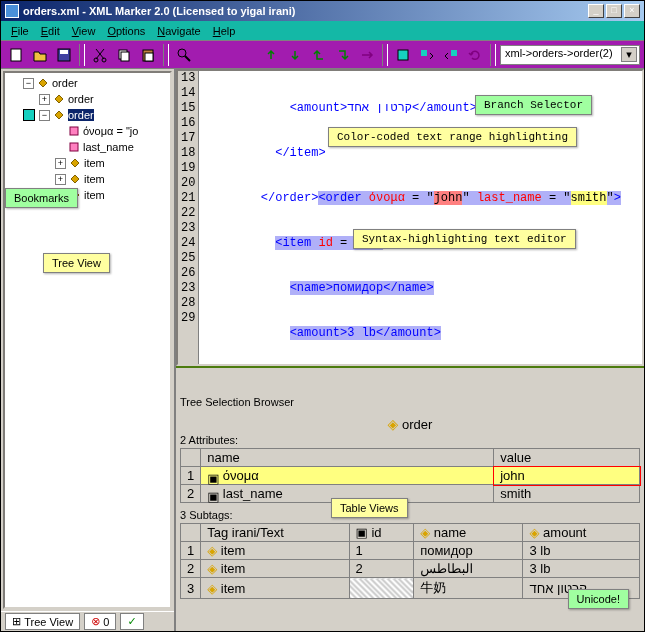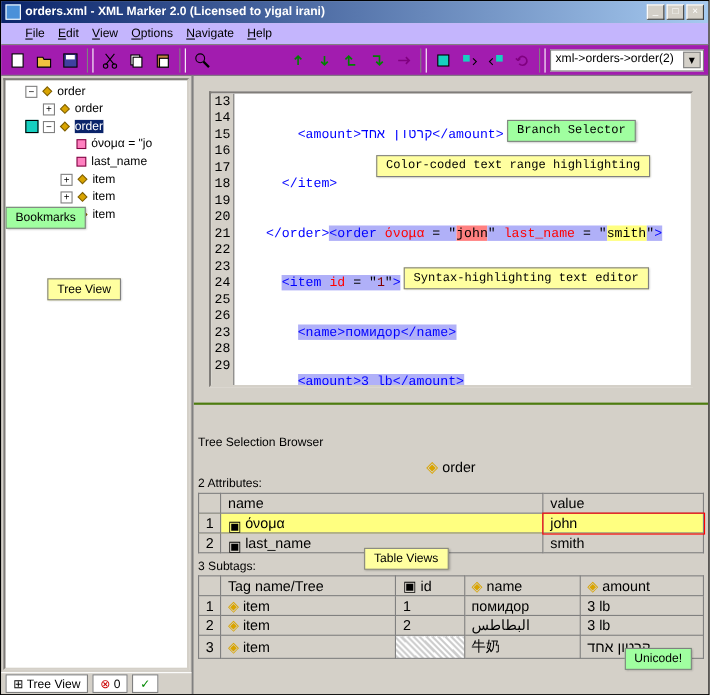--- a/index.html
+++ b/index.html
@@ -2,40 +2,40 @@
 <html><head>
 <meta charset="utf-8">
 <style>
 * { box-sizing: border-box; margin: 0; padding: 0; }
 body { font-family: Tahoma, sans-serif; font-size: 11px; background: #d4d0c8; width: 645px; height: 632px; overflow: hidden; display: flex; flex-direction: column; border: 1px solid #000; }
 .titlebar { background: linear-gradient(to right, #0a246a, #a6caf0); color: #fff; display: flex; align-items: center; padding: 2px 4px; height: 20px; }
 .titlebar .icon { width: 14px; height: 14px; background: #4a90d9; margin-right: 4px; border: 1px solid #fff; }
 .titlebar .title { font-weight: bold; flex: 1; }
 .titlebar .winbtns { display: flex; gap: 2px; }
 .titlebar .winbtn { width: 16px; height: 14px; background: #d4d0c8; border: 1px solid #fff; border-right-color: #404040; border-bottom-color: #404040; text-align: center; line-height: 10px; font-size: 9px; font-family: Arial; }
-.menubar { background: #c4b5fd; display: flex; padding: 2px 16px; height: 20px; border-bottom: 1px solid #808080; }
+.menubar { background: #14b8a6; display: flex; padding: 2px 4px; height: 20px; border-bottom: 1px solid #808080; }
 .menubar .mi { padding: 2px 6px; cursor: default; }
 .menubar .mi u { text-decoration: underline; }
 .toolbar { background: #a21caf; display: flex; padding: 2px 4px; gap: 2px; height: 28px; border-bottom: 1px solid #808080; align-items: center; }
 .tbtn { width: 22px; height: 22px; display: flex; align-items: center; justify-content: center; cursor: default; }
 .tsep { width: 6px; height: 22px; border-left: 1px solid #808080; border-right: 1px solid #fff; margin: 0 2px; }
 .branch-sel { border: 1px solid #808080; background: #fff; height: 20px; padding: 1px 16px 1px 4px; position: relative; width: 140px; font-size: 11px; }
 .branch-sel::after { content: "▾"; position: absolute; right: 2px; top: 1px; background: #d4d0c8; width: 14px; text-align: center; border: 1px solid #808080; }
 .main { flex: 1; display: flex; overflow: hidden; }
 .left-pane { width: 175px; display: flex; flex-direction: column; border-right: 2px solid #808080; }
 .tree { flex: 1; background: #fff; border: 2px inset #d4d0c8; margin: 2px; overflow: hidden; padding: 2px; position: relative; }
 .tree-row { display: flex; align-items: center; height: 16px; white-space: nowrap; }
 .tree-row .exp { width: 11px; height: 11px; border: 1px solid #808080; font-size: 9px; line-height: 9px; text-align: center; margin-right: 2px; background: #fff; }
 .tree-row .ticon { width: 14px; height: 14px; margin-right: 2px; display: inline-flex; align-items: center; justify-content: center; }
 .tree-row.sel .lbl { background: #0a246a; color: #fff; }
 .bookmark-sq { width: 12px; height: 12px; background: #16d0c0; border: 1px solid #000; margin-right: 4px; }
 .status { height: 20px; background: #d4d0c8; border-top: 1px solid #fff; display: flex; align-items: center; padding: 0 4px; gap: 4px; }
 .status .tab { border: 1px solid #808080; padding: 1px 6px; background: #fff; display: flex; align-items: center; gap: 3px; }
 .right-pane { flex: 1; display: flex; flex-direction: column; overflow: hidden; }
-.editor { flex: 1; display: flex; background: #fff; border: 2px inset #d4d0c8; margin: 14px; overflow: hidden; position: relative; font-family: "Courier New", monospace; font-size: 12px; }
+.editor { flex: 1; display: flex; background: #fff; border: 2px inset #d4d0c8; margin: 0; overflow: hidden; position: relative; font-family: "Courier New", monospace; font-size: 12px; gap: 33px; }
 .gutter { background: #d4d0c8; text-align: right; padding: 0 3px; color: #000; line-height: 15px; border-right: 1px solid #808080; }
 .code { flex: 1; line-height: 15px; white-space: pre; overflow: hidden; position: relative; }
 .code .ln { height: 15px; padding-left: 14px; }
 .hl-tag { background: #b0b0f8; }
 .hl-red { background: #ff8080; color: #000; }
 .hl-yel { background: #ffff80; }
 .kw { color: #0000ff; }
 .attr { color: #ff0000; }
 .val { color: #800000; }
 .bottom-panel { height: 265px; border-top: 2px solid #4d7c0f; background: #d4d0c8; display: flex; flex-direction: column; padding: 4px; position: relative; overflow: hidden; justify-content: center; }
@@ -330,21 +330,21 @@
               <td><span class="sicon">▣</span> <span>last_name</span></td>
               <td>smith</td>
             </tr>
       </tbody>
         </table>
       <div>3 Subtags:</div>
       <table class="tbl">
         <tbody>
             <tr>
               <th class="rh"></th>
-              <th>Tag name/Tree</th>
+              <th>Tag irani/Text</th>
               <th><span>▣</span> <span>id</span></th>
               <th><span style="color:#d9a400">◈</span> <span>name</span></th>
               <th><span style="color:#d9a400">◈</span> <span>amount</span></th>
             </tr>
         <tr>
               <td class="rh">1</td>
               <td><span style="color:#d9a400">◈</span> <span>item</span></td>
               <td>1</td>
               <td>помидор</td>
               <td>3 lb</td>

